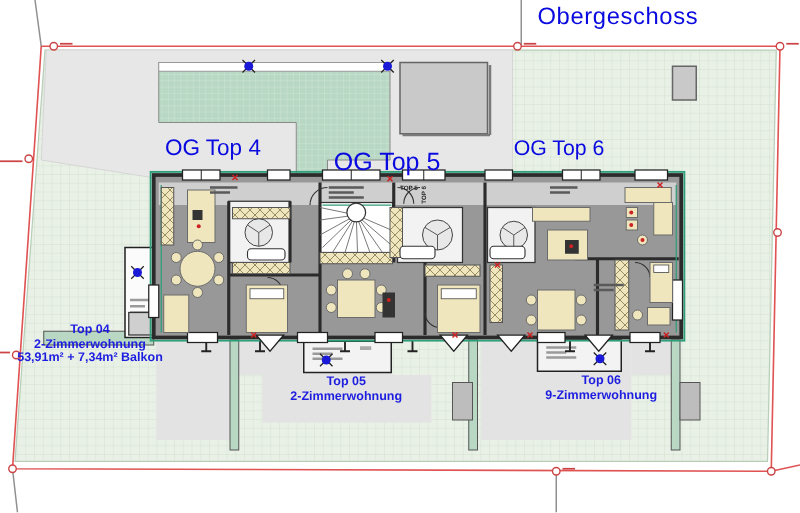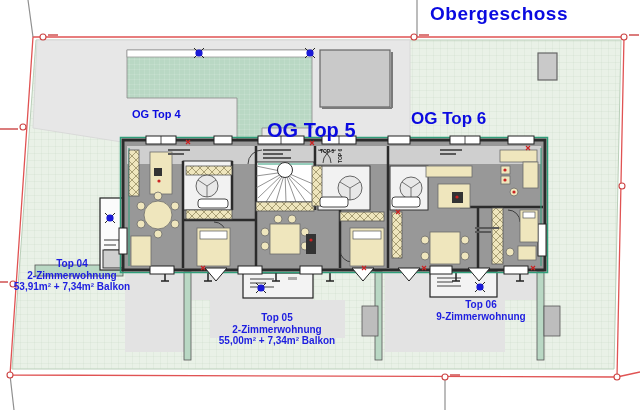--- a/index.html
+++ b/index.html
@@ -1,29 +1,29 @@
 <!DOCTYPE html>
 <html><head>
 <meta charset="utf-8">
 <style>
   html,body{margin:0;padding:0;}
   body{width:640px;height:410px;background:#ffffff;position:relative;overflow:hidden;
        font-family:"Liberation Sans", sans-serif;}
   .stage{position:absolute;left:0;top:0;width:640px;height:410px;}
   svg{position:absolute;left:0;top:0;}
-  .lbl{position:absolute;color:#0a0ae0;font-weight:bold;white-space:nowrap;}
+  .lbl{position:absolute;color:#0a0ae0;font-weight:normal;white-space:nowrap;}
   .title{left:430px;top:3px;font-size:19px;letter-spacing:0.5px;}
-  .og4{left:132px;top:108px;font-size:11px;}
+  .og4{left:132px;top:108px;font-size:18px;}
   .og5{left:267px;top:119px;font-size:20px;}
   .og6{left:411px;top:109px;font-size:17px;text-align:right;}
   .info{position:absolute;width:160px;text-align:center;color:#1d1de0;font-weight:bold;
         font-size:10px;line-height:11.5px;}
   .info .nm{font-size:10px;}
   .b04{left:-8px;top:258px;}
-  .b05{left:197px;top:312px;}
+  .b05{left:197px;top:300px;}
   .b06{left:385px;top:299px;margin-left:16px;}
   .tag{position:absolute;color:#1a1a1a;font-weight:bold;font-size:5px;line-height:5px;}
   .tag5{left:320px;top:149px;}
   .tag6{left:338px;top:163px;transform:rotate(-90deg);transform-origin:left top;}
 </style>
 </head>
 <body>
 
 <div class="stage">
 
@@ -302,21 +302,20 @@
 <div class="lbl og6">OG Top 6</div>
 
 <div class="info b04">
   <div class="nm">Top 04</div>
   <div>2-Zimmerwohnung</div>
   <div>53,91m² + 7,34m² Balkon</div>
 </div>
 <div class="info b05">
   <div class="nm">Top 05</div>
   <div>2-Zimmerwohnung</div>
-  <div>55,00m² + 7,34m² Balkon</div>
 </div>
 <div class="info b06">
   <div class="nm">Top 06</div>
   <div>9-Zimmerwohnung</div>
 </div>
 
 <div class="tag tag5">TOP 5</div>
 <div class="tag tag6">TOP 6</div>
 
 </div>

